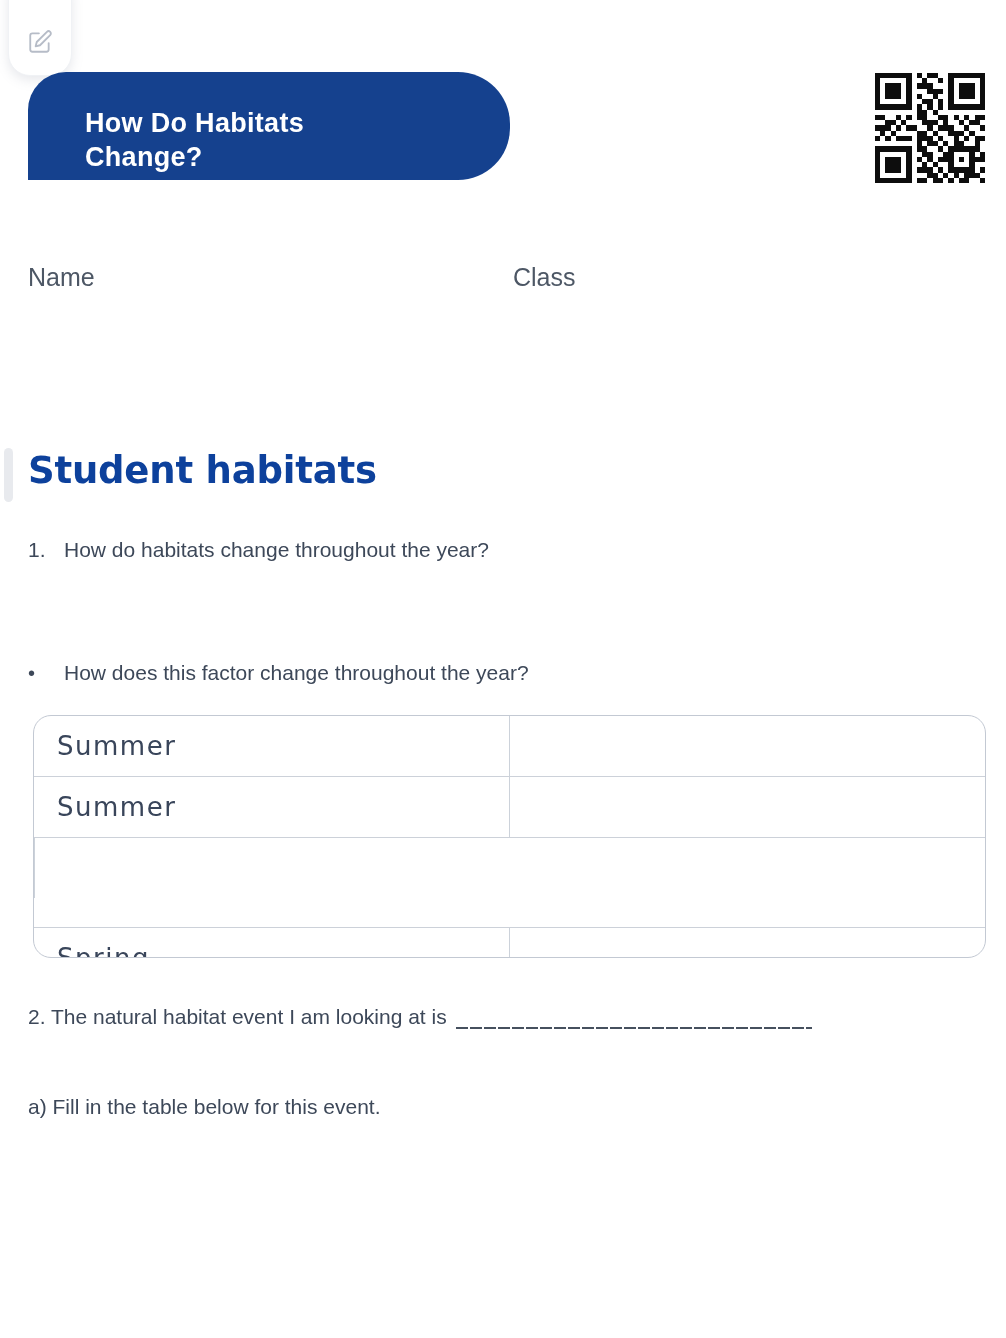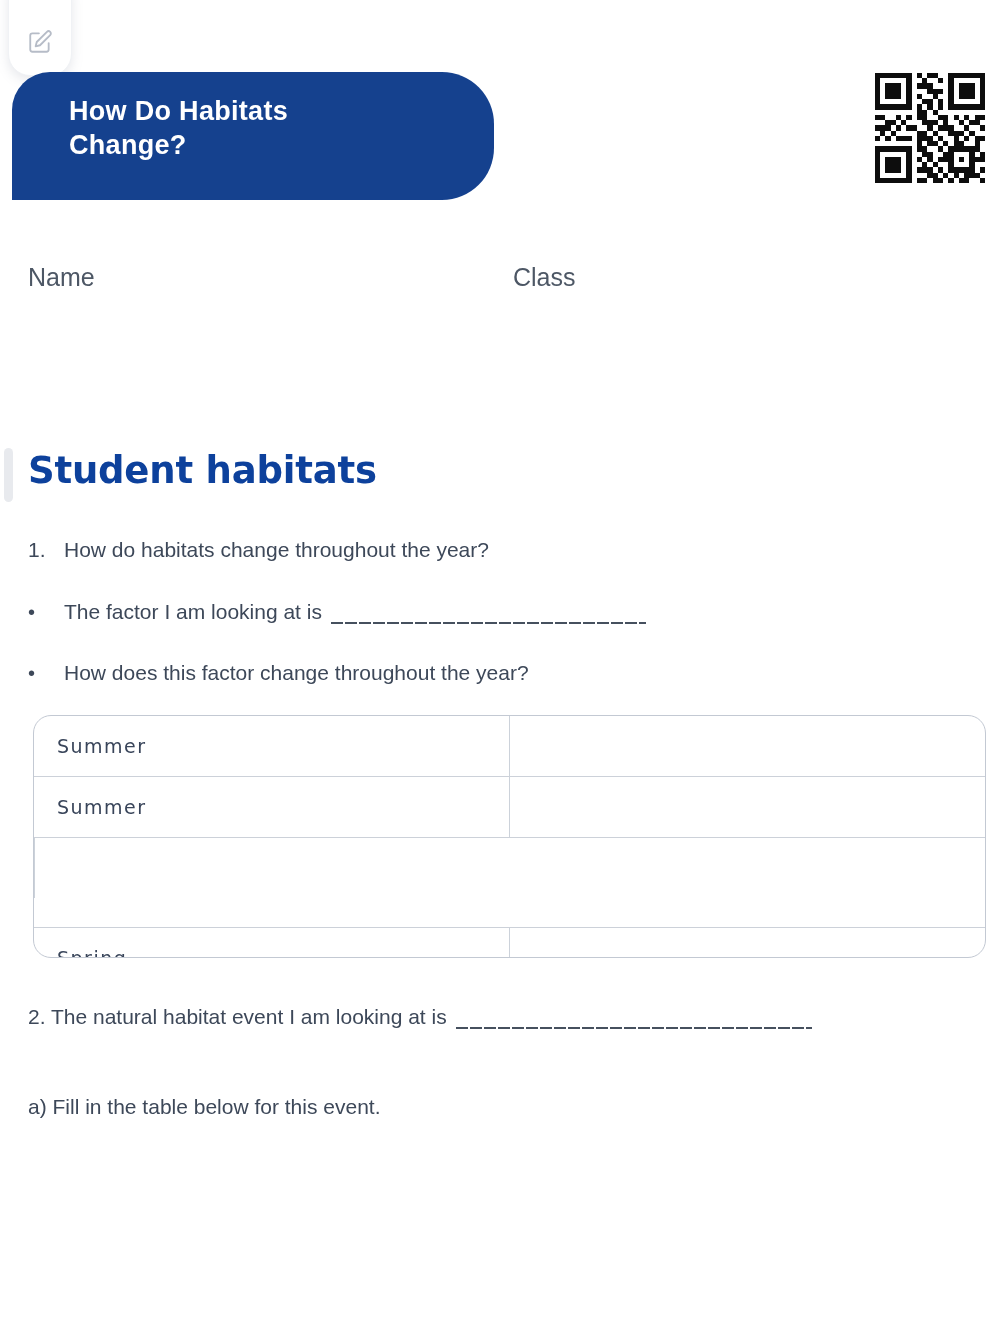--- a/index.html
+++ b/index.html
@@ -13,23 +13,23 @@
     position:absolute;left:8px;top:-26px;width:64px;height:102px;
     background:#ffffff;border:1px solid #f0f2f5;border-radius:22px;
     box-shadow:0 4px 12px rgba(120,130,150,.18);
     display:flex;align-items:flex-end;justify-content:center;
     padding-bottom:20px;box-sizing:border-box;cursor:pointer;
   }
   .edit-card svg{display:block;}
 
   
   .banner{
-    position:absolute;left:12px;top:72px;width:482px;height:128px;
+    position:absolute;left:28px;top:72px;width:482px;height:108px;
     background:#15418e;border-radius:38px 52px 52px 0;
-    color:#ffffff;box-sizing:border-box;padding:22px 20px 0 57px;
+    color:#ffffff;box-sizing:border-box;padding:34px 20px 0 57px;
   }
   .banner .t{
     font-size:27px;line-height:34px;font-weight:600;letter-spacing:.3px;
   }
 
   
   .qr{position:absolute;left:875px;top:73px;width:110px;height:110px;}
 
   
   .meta-label{position:absolute;top:263px;font-size:25px;color:#4d5765;}
@@ -74,21 +74,21 @@
     overflow:hidden;background:#ffffff;
   }
   .trow{
     display:grid;grid-template-columns:475px 1fr;height:60px;
     border-top:1.5px solid #ccd1d9;
   }
   .trow:first-child{border-top:none;}
   .trow:last-child{height:60.5px;margin-top:29px;}
   .cell-label{
     padding-left:23px;display:flex;align-items:center;
-    font-family:"DejaVu Sans",sans-serif;font-size:19px;letter-spacing:1.5px;
+    font-family:"DejaVu Sans",sans-serif;font-size:26px;letter-spacing:1.5px;
     color:#39455a;
   }
   .cell-answer{border-left:1px solid #ccd2da;}
 </style>
 </head>
 <body>
 
 <div class="page">
 
   <div class="edit-card">
@@ -349,25 +349,20 @@
   <div class="meta-label class-label">Class</div>
 
   <div class="accent-bar"></div>
   <h1 class="heading">Student habitats</h1>
 
   <div class="line q1">
     <span class="qnum">1.</span>
     <span>How do habitats change throughout the year?</span>
   </div>
 
-  <div class="line b1 bullet">
-    <span>
-      <span>The factor I am looking at is</span><span class="blank blank-1"></span>
-    </span>
-  </div>
 
   <div class="line b2 bullet">
     <span>How does this factor change throughout the year?</span>
   </div>
 
   <div class="table">
     <div class="trow">
       <div class="cell-label">Summer</div>
       <div class="cell-answer"></div>
     </div>

